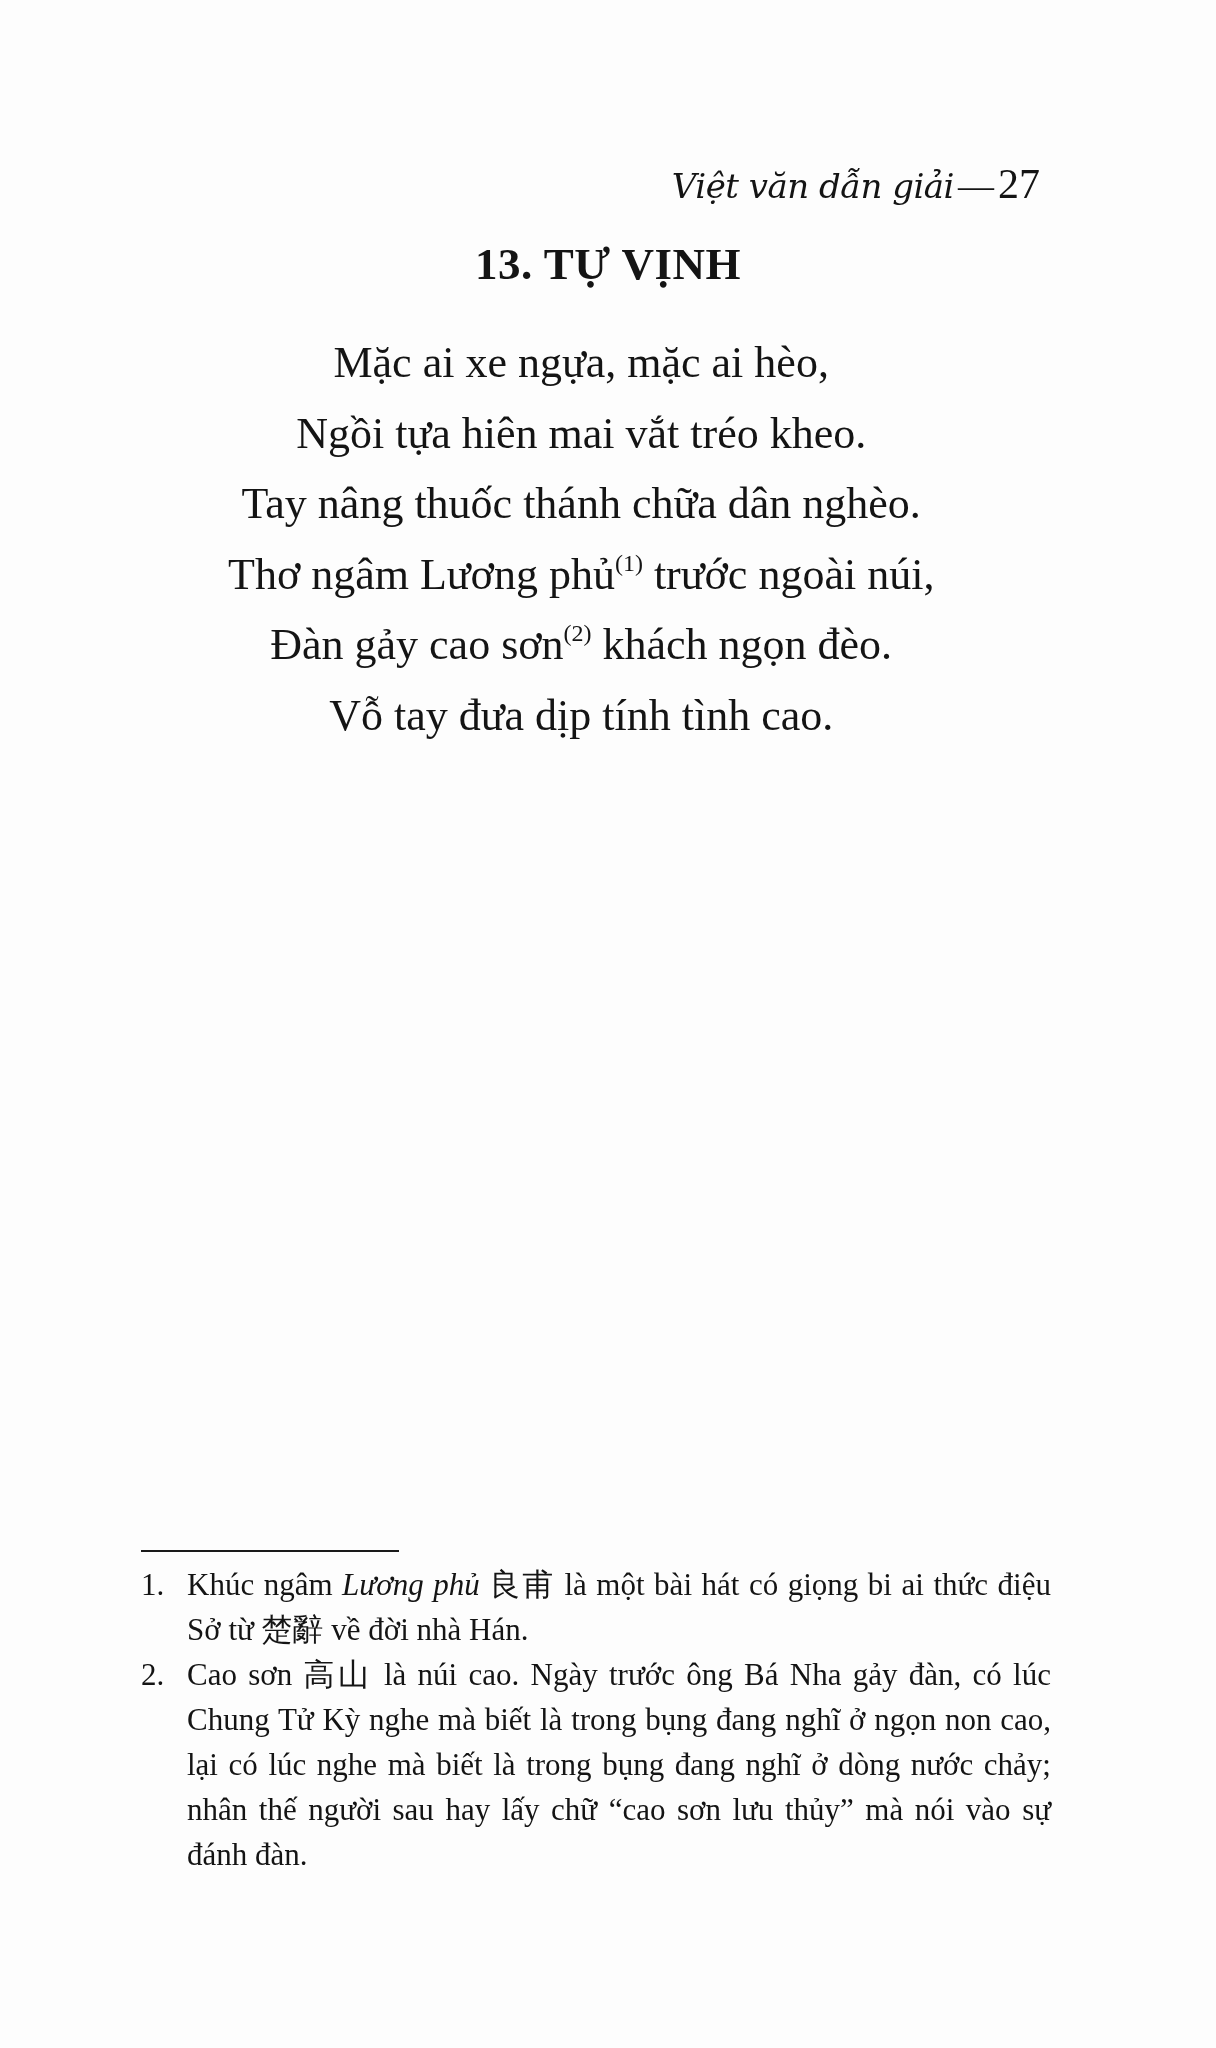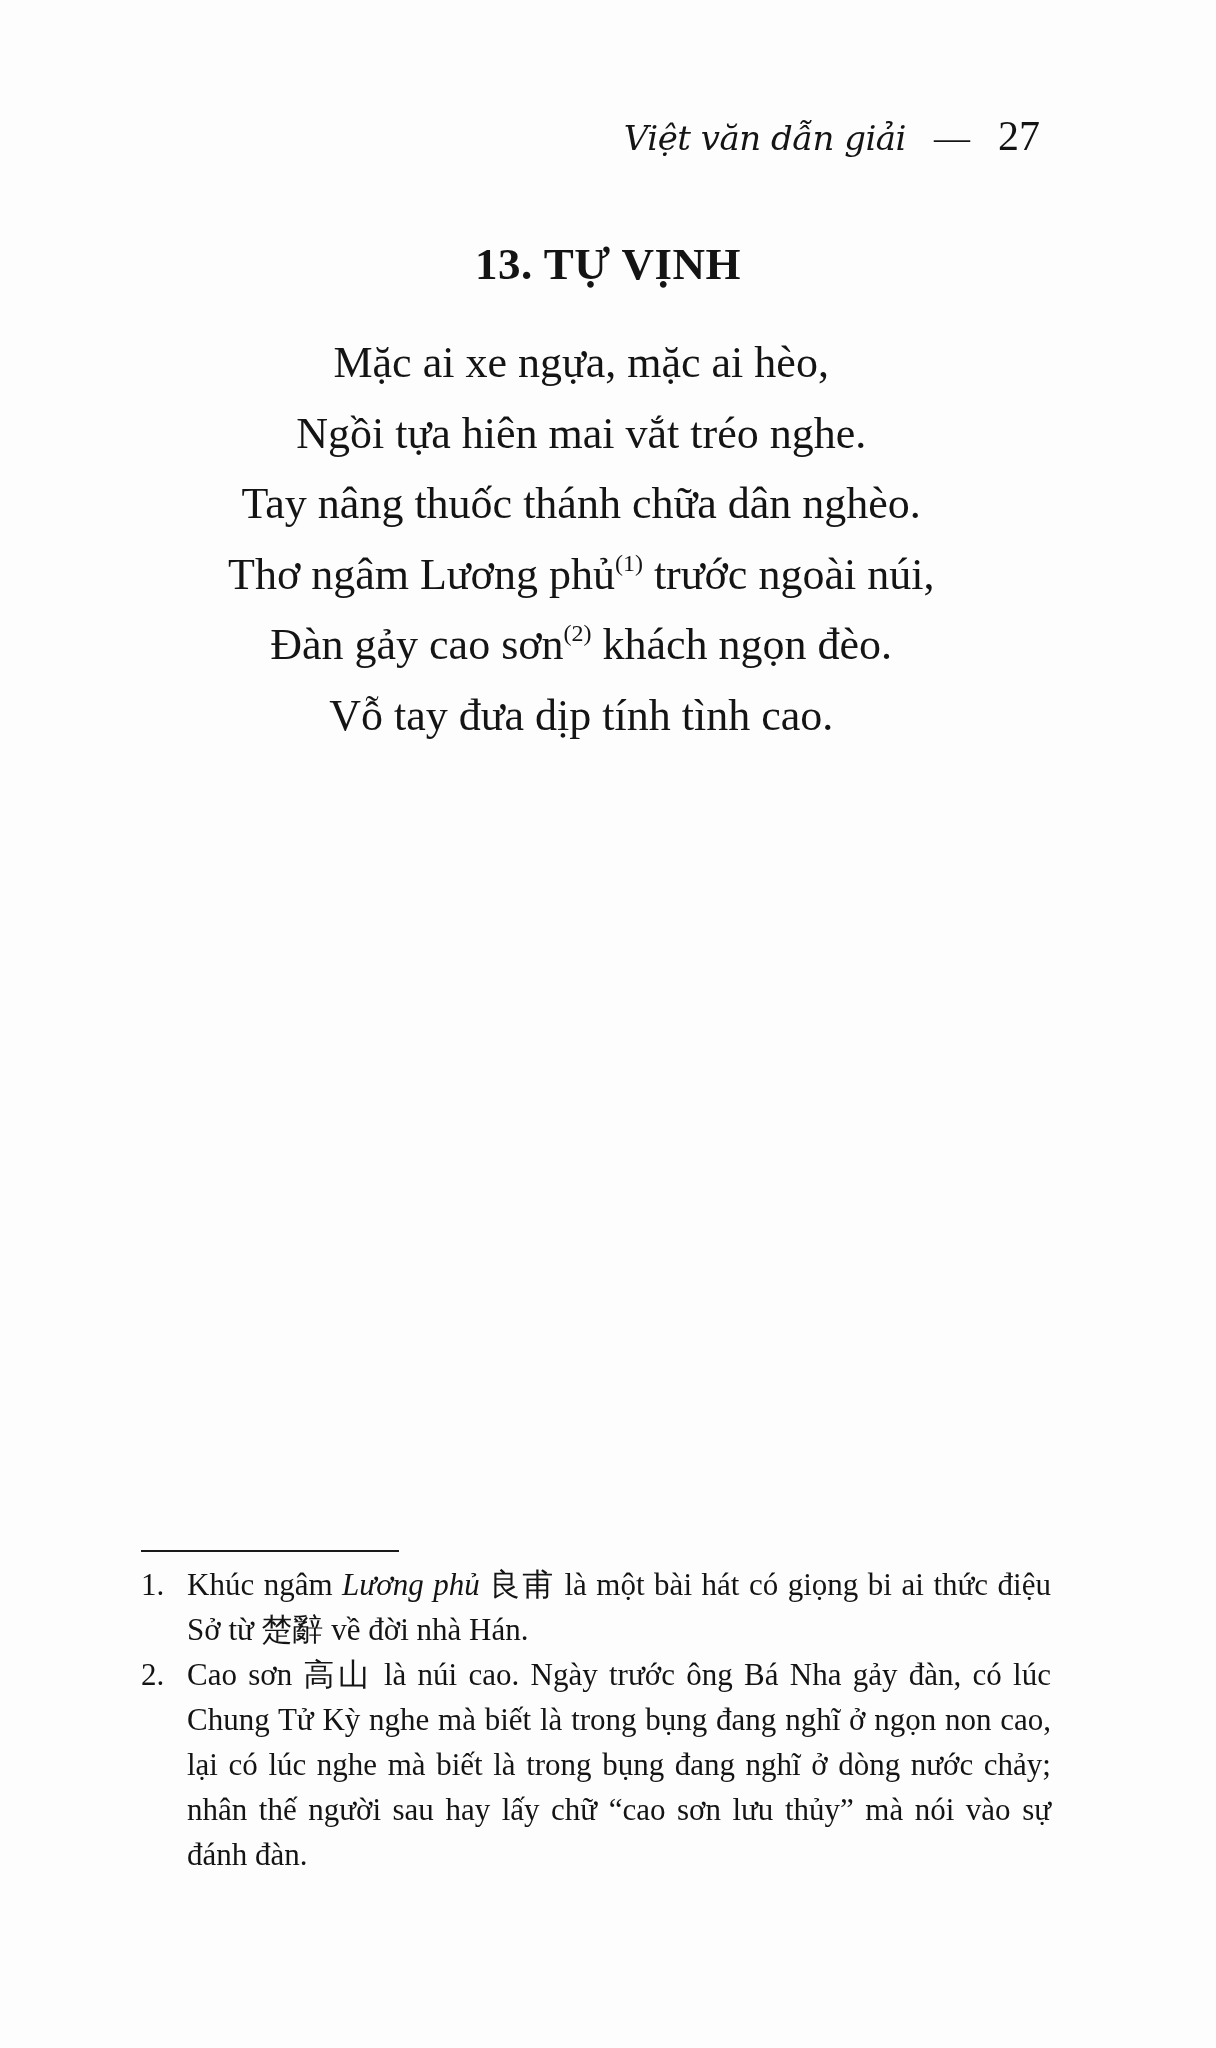--- a/index.html
+++ b/index.html
@@ -7,28 +7,28 @@
       width: 1216px; height: 2048px;
       background: #fdfdfd;
       position: relative;
       overflow: hidden;
       font-family: "Liberation Serif", "DejaVu Serif", serif;
       color: #141414;
     }
     .running-head {
       position: absolute; top: 112px; right: 176px;
       font-size: 40px; white-space: nowrap;
-      display: flex; align-items: baseline; gap: 28px;
+      display: flex; align-items: baseline; gap: 4px;
     }
     .running-head .book-title {
       font-style: italic; font-family: "DejaVu Serif", serif; font-size: 34px;
       letter-spacing: -0.5px;
     }
     .running-head .dash { font-size: 36px; }
-    .running-head .page-number { font-size: 42px; font-weight: normal; }
+    .running-head .page-number { font-size: 42px; font-weight: normal; margin-top: 48px; }
     .poem-title {
       position: absolute; top: 238px; left: 0; width: 1216px;
       text-align: center; font-weight: bold; font-size: 45px;
       letter-spacing: 0.5px;
     }
     .poem {
       position: absolute; top: 328px; left: 228px;
       font-size: 44px; line-height: 70.5px; text-align: center;
     }
     .poem .line { white-space: nowrap; }
@@ -52,21 +52,21 @@
 <div class="running-head">
   <span class="book-title">Việt văn dẫn giải</span>
   <span class="dash">—</span>
   <span class="page-number">27</span>
 </div>
 
 <div class="poem-title">13. TỰ VỊNH</div>
 
 <div class="poem">
   <div class="line">Mặc ai xe ngựa, mặc ai hèo,</div>
-  <div class="line">Ngồi tựa hiên mai vắt tréo nghe.</div>
+  <div class="line">Ngồi tựa hiên mai vắt tréo kheo.</div>
   <div class="line">Tay nâng thuốc thánh chữa dân nghèo.</div>
   <div class="line"><span>Thơ ngâm Lương phủ</span><sup>(1)</sup><span> trước ngoài núi,</span></div>
   <div class="line"><span>Đàn gảy cao sơn</span><sup>(2)</sup><span> khách ngọn đèo.</span></div>
   <div class="line">Vỗ tay đưa dịp tính tình cao.</div>
 </div>
 
 <div class="footnote-rule"></div>
 
 <div class="footnotes">
   <div class="footnote">

